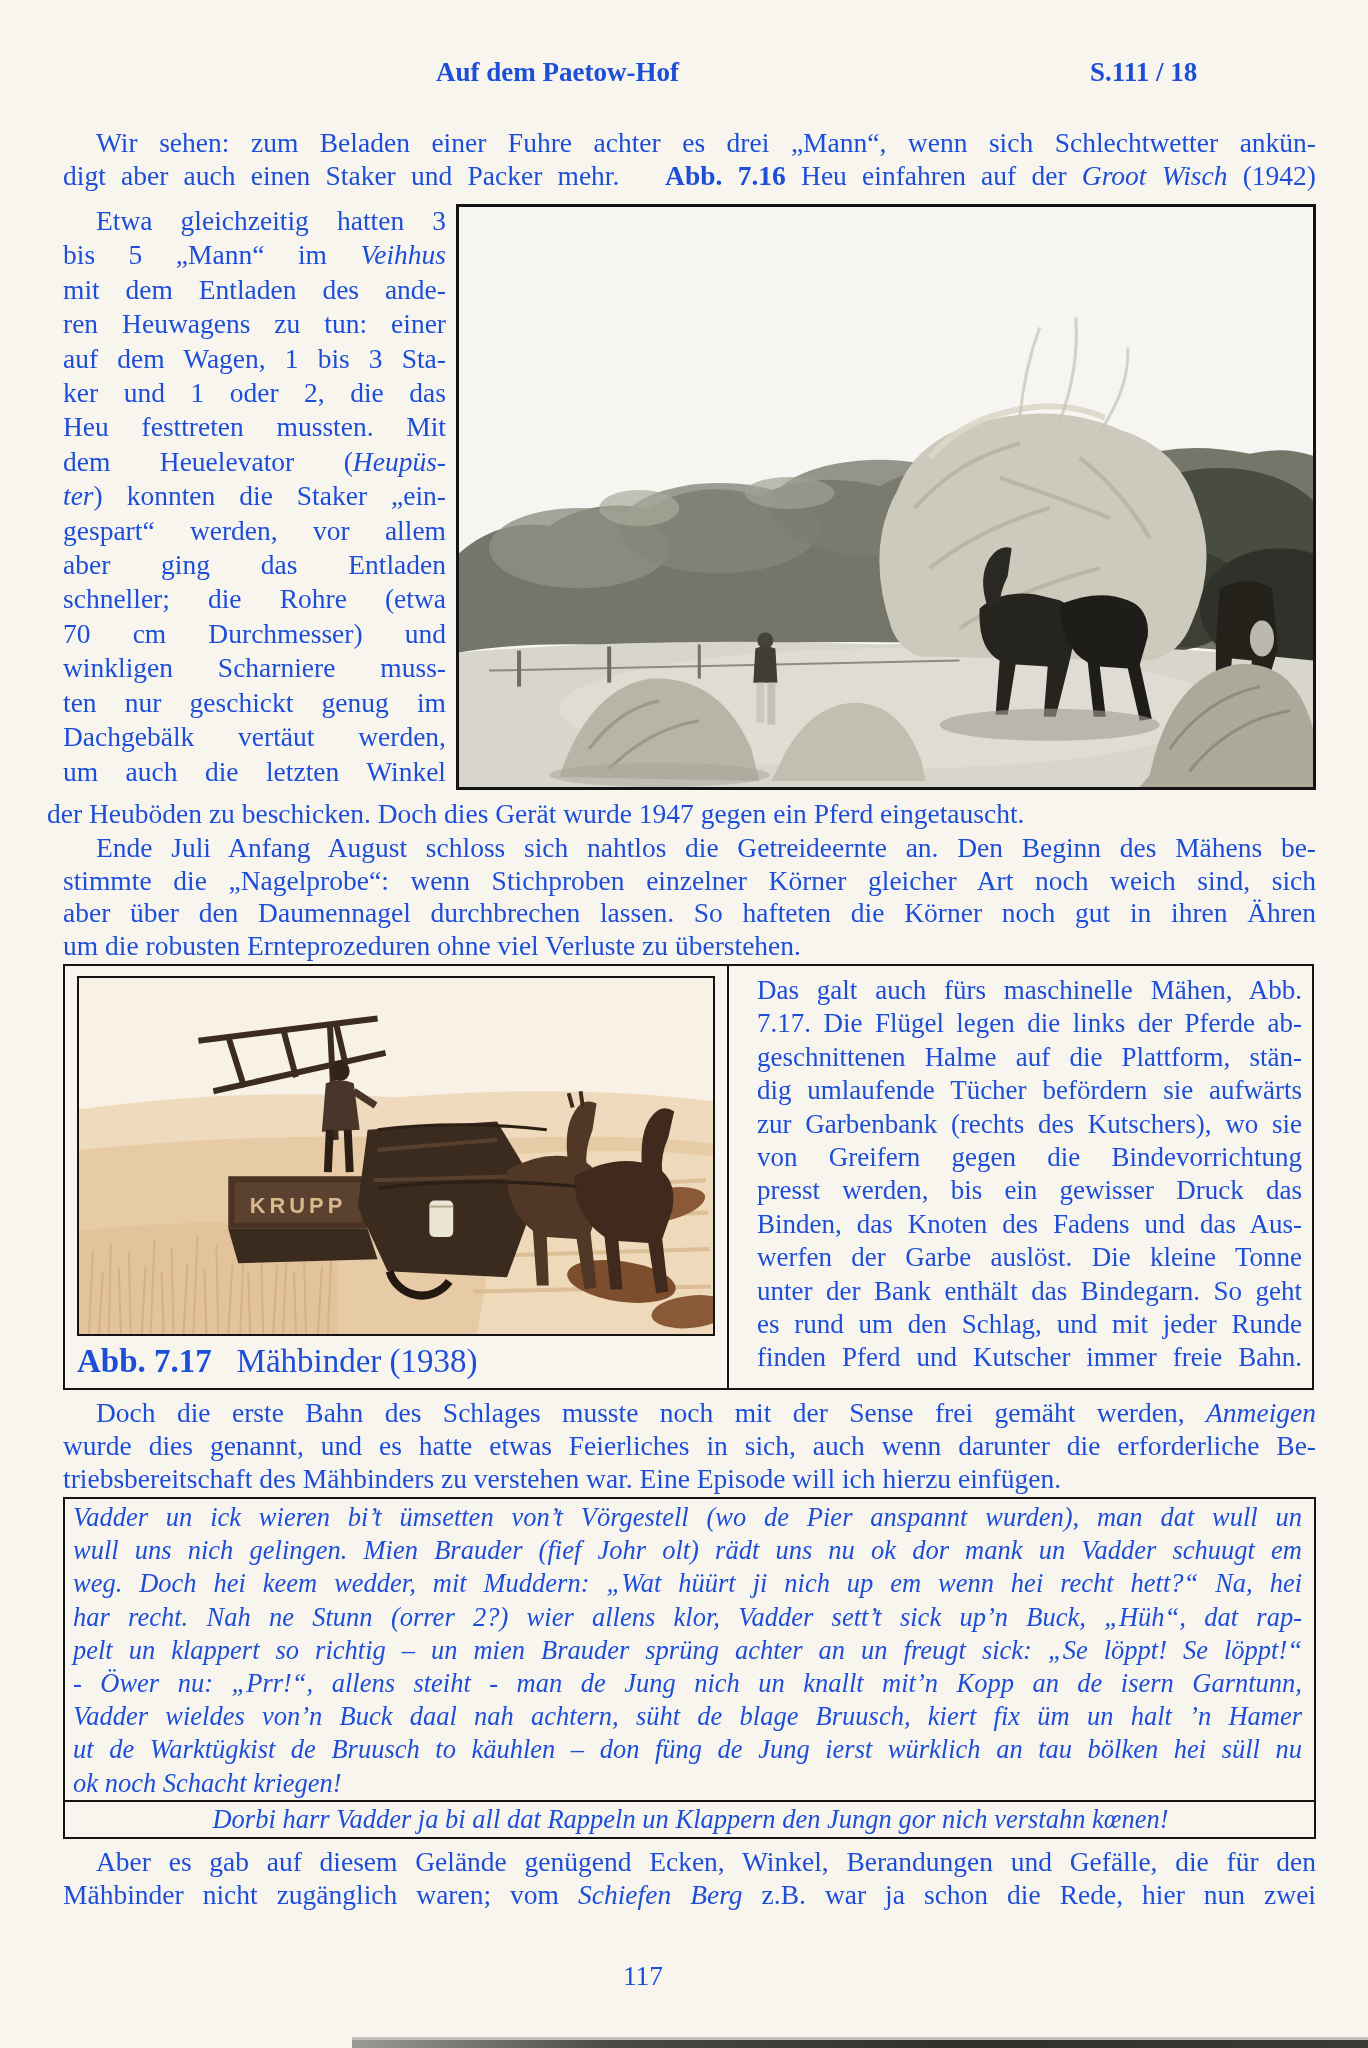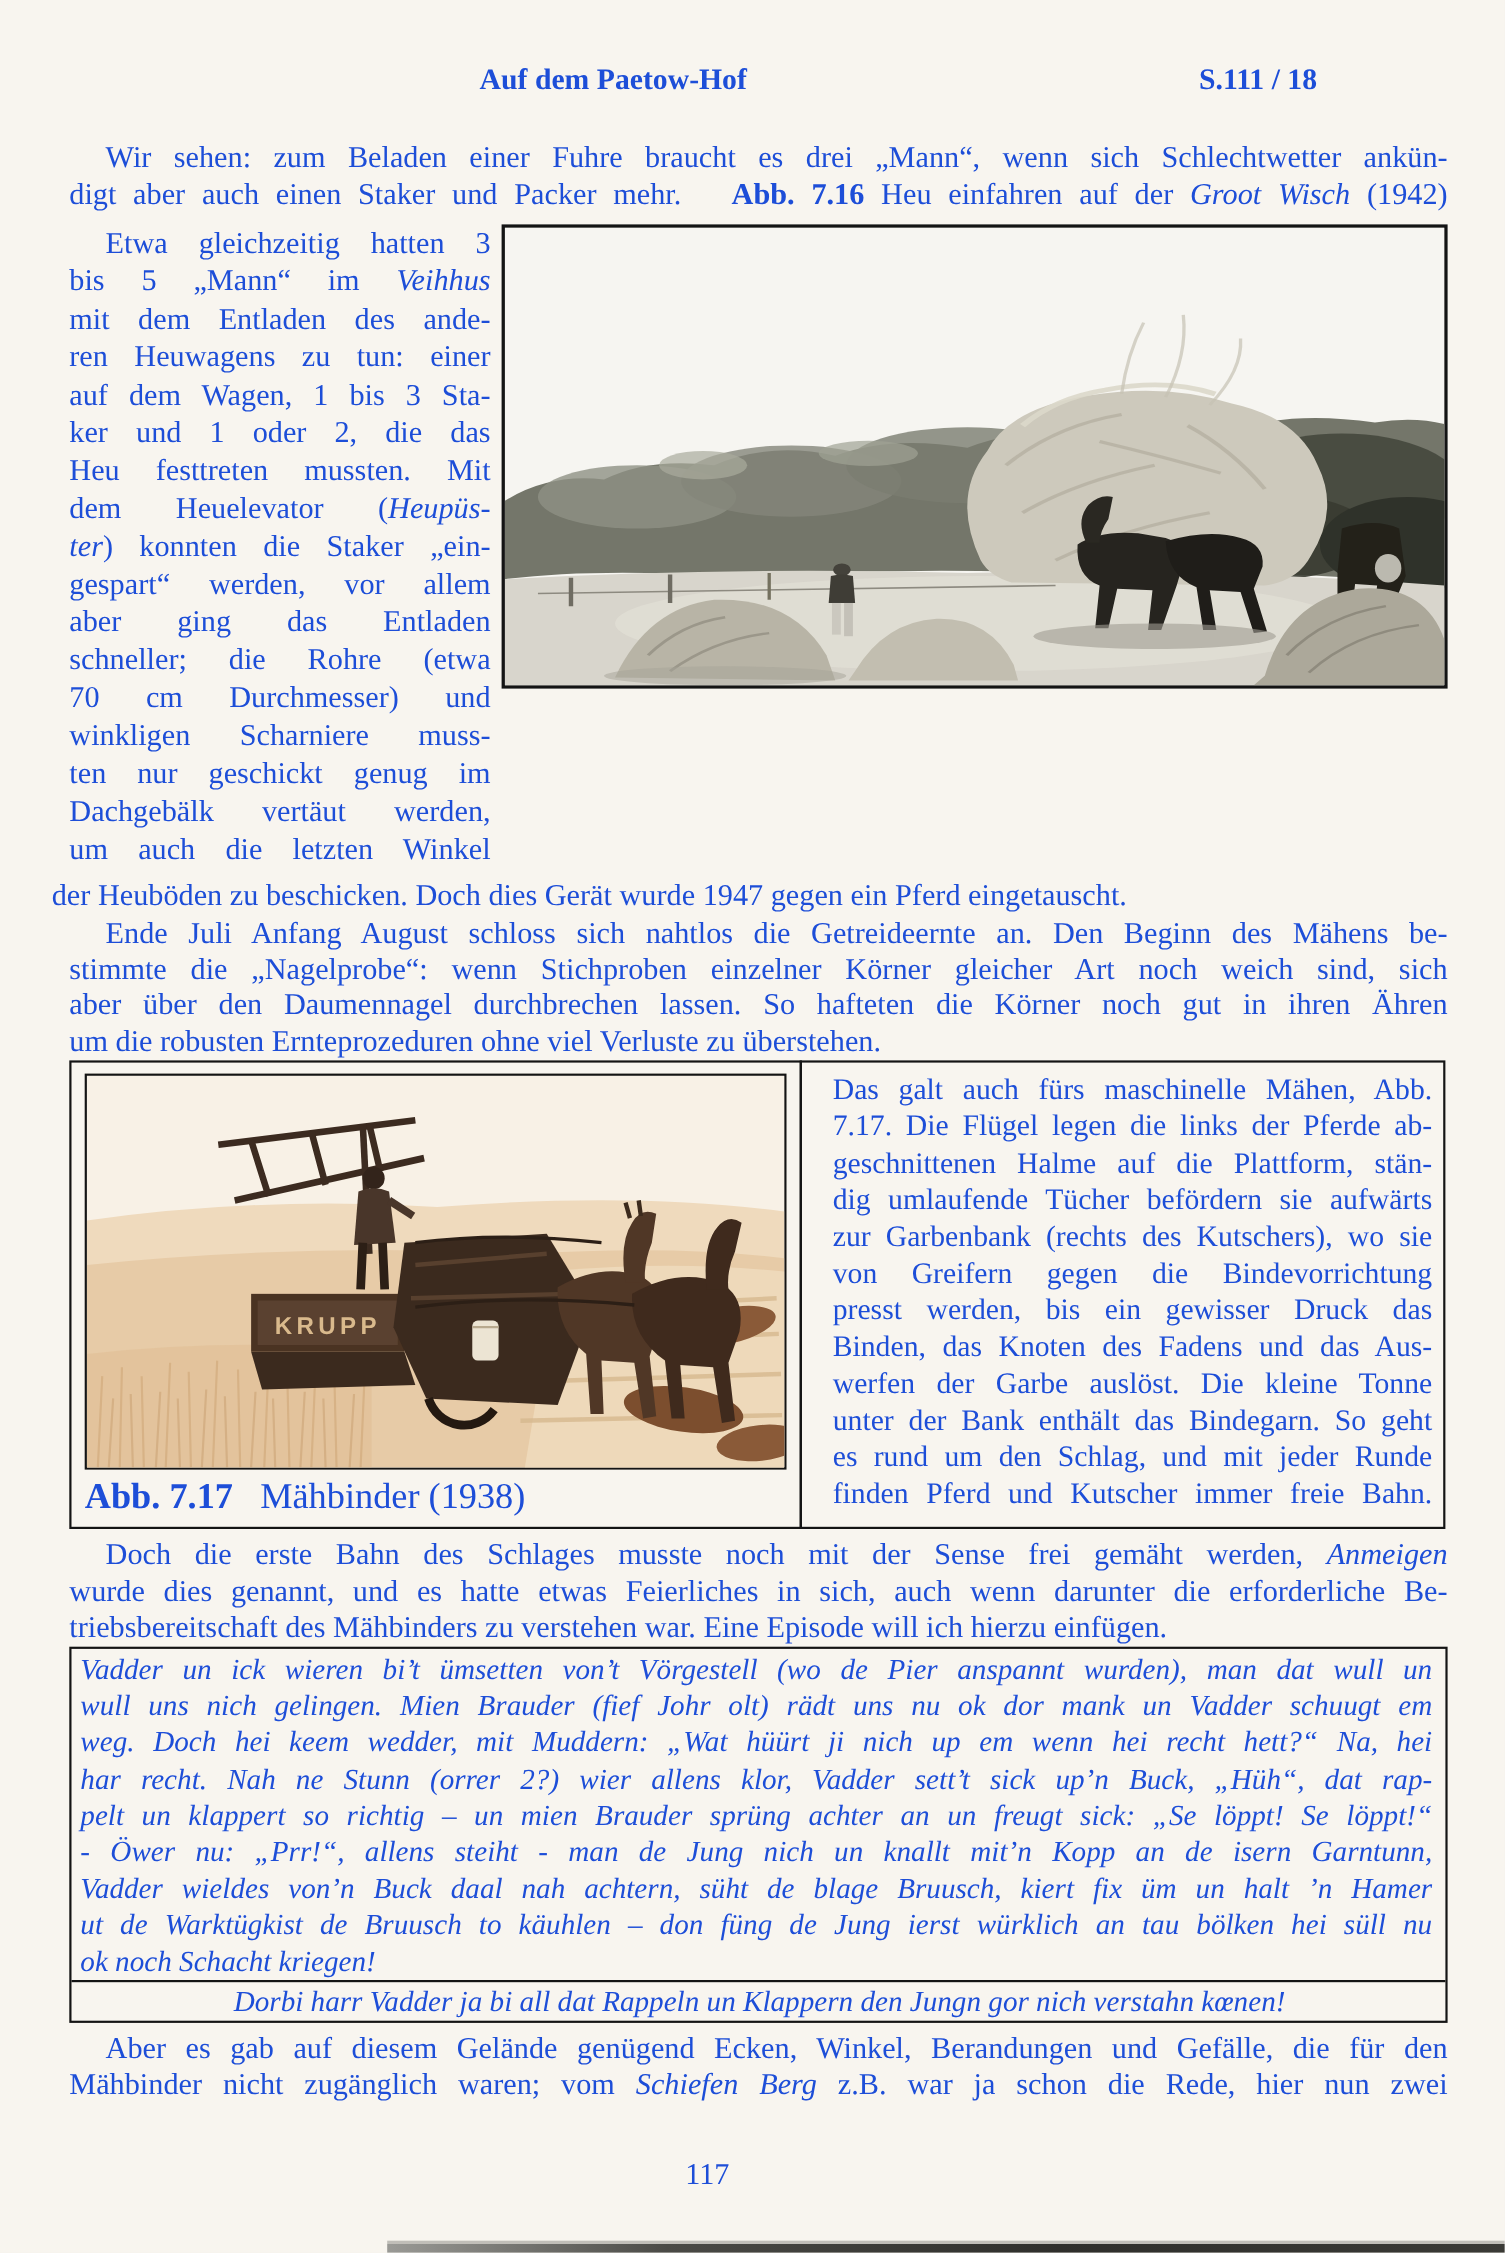--- a/index.html
+++ b/index.html
@@ -13,21 +13,21 @@
   .abs{position:absolute;}
   
   .body-text{font-size:27.5px;line-height:33px;}
   .jl > div{text-align:justify;text-align-last:justify;}
   .jl > div:last-child{text-align-last:left;}
   .jl-all > div{text-align:justify;text-align-last:justify;}
   .ind > div:first-child{text-indent:33px;}
   .hdr-title{top:57px;left:0;width:1115px;text-align:center;font-weight:bold;font-size:27px;}
   .hdr-ref{top:57px;left:1090px;font-size:27px;font-weight:bold;}
   .para1{top:126px;left:63px;width:1253px;}
-  .row1{top:204px;left:63px;width:1253px;height:422px;display:flex;}
+  .row1{top:204px;left:63px;width:1253px;height:586px;display:flex;}
   .leftcol{width:383px;font-size:27.5px;line-height:34.4px;}
   .photo1frame{margin-left:10px;flex:1;border:3px solid #141414;background:#f4f3ef;}
   .photo1frame svg{display:block;width:100%;height:100%;}
   .contline{top:797px;left:47px;width:1253px;}
   .para2{top:832px;left:63px;width:1253px;line-height:32.6px;}
   .row2{top:964px;left:63px;width:1253px;height:426px;display:flex;align-items:stretch;}
   .photo2box{width:666px;box-sizing:border-box;border:2px solid #141414;padding:10px 12px 0 12px;background:#f8f5ef;}
   .photo2frame{border:2px solid #141414;height:356px;background:#f6efe4;}
   .photo2frame svg{display:block;width:100%;height:100%;}
   .caption2{height:50px;line-height:50px;font-size:33px;}
@@ -46,21 +46,21 @@
 </style>
 </head>
 <body>
 
 <div class="page">
 
   <div class="abs hdr-title">Auf dem Paetow-Hof</div>
   <div class="abs hdr-ref">S.111 / 18</div>
 
   <div class="abs para1 body-text jl-all ind">
-      <div>Wir sehen: zum Beladen einer Fuhre braucht es drei „Mann“, wenn sich Schlechtwetter ankün-</div>
+      <div>Wir sehen: zum Beladen einer Fuhre achter es drei „Mann“, wenn sich Schlechtwetter ankün-</div>
       <div>digt aber auch einen Staker und Packer mehr. &nbsp;&nbsp;<b>Abb. 7.16</b> Heu einfahren auf der <i>Groot Wisch</i> (1942)</div>
     </div>
 
   <div class="abs row1">
     <div class="leftcol jl-all ind">
         <div>Etwa gleichzeitig hatten 3</div>
         <div>bis 5 „Mann“ im <i>Veihhus</i></div>
         <div>mit dem Entladen des ande-</div>
         <div>ren Heuwagens zu tun: einer</div>
         <div>auf dem Wagen, 1 bis 3 Sta-</div>

